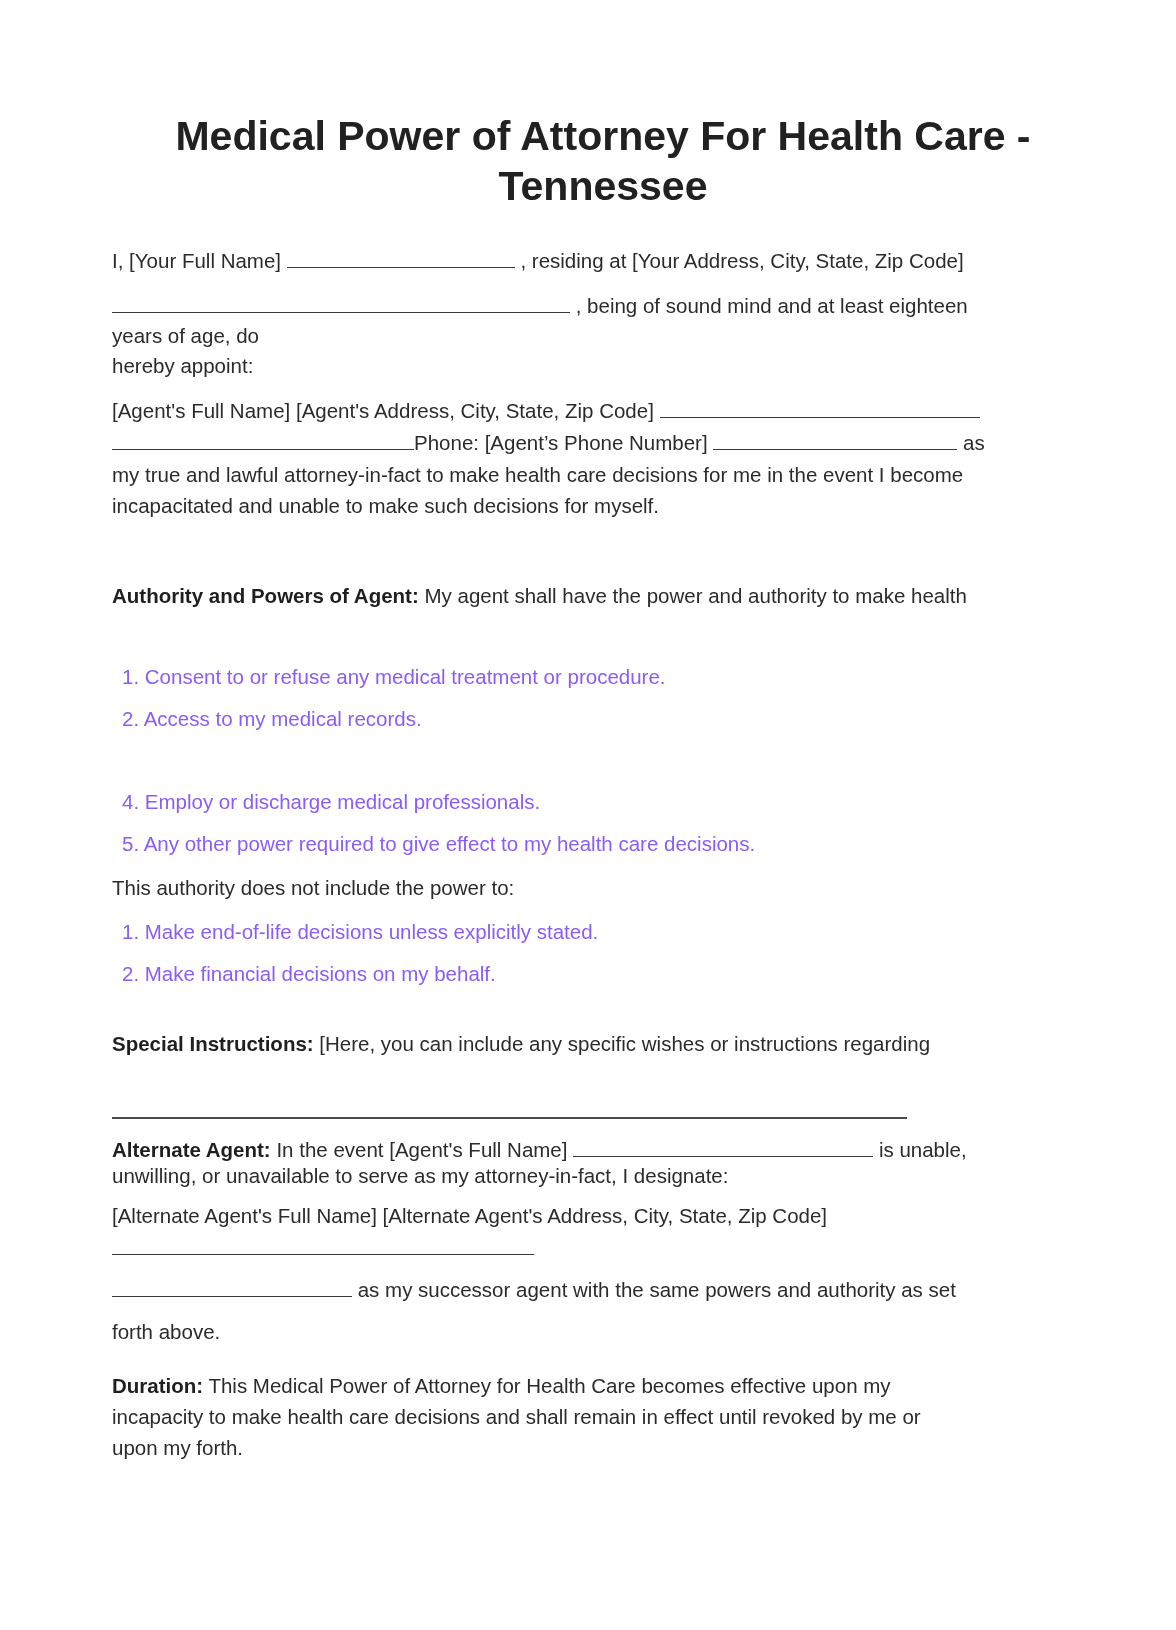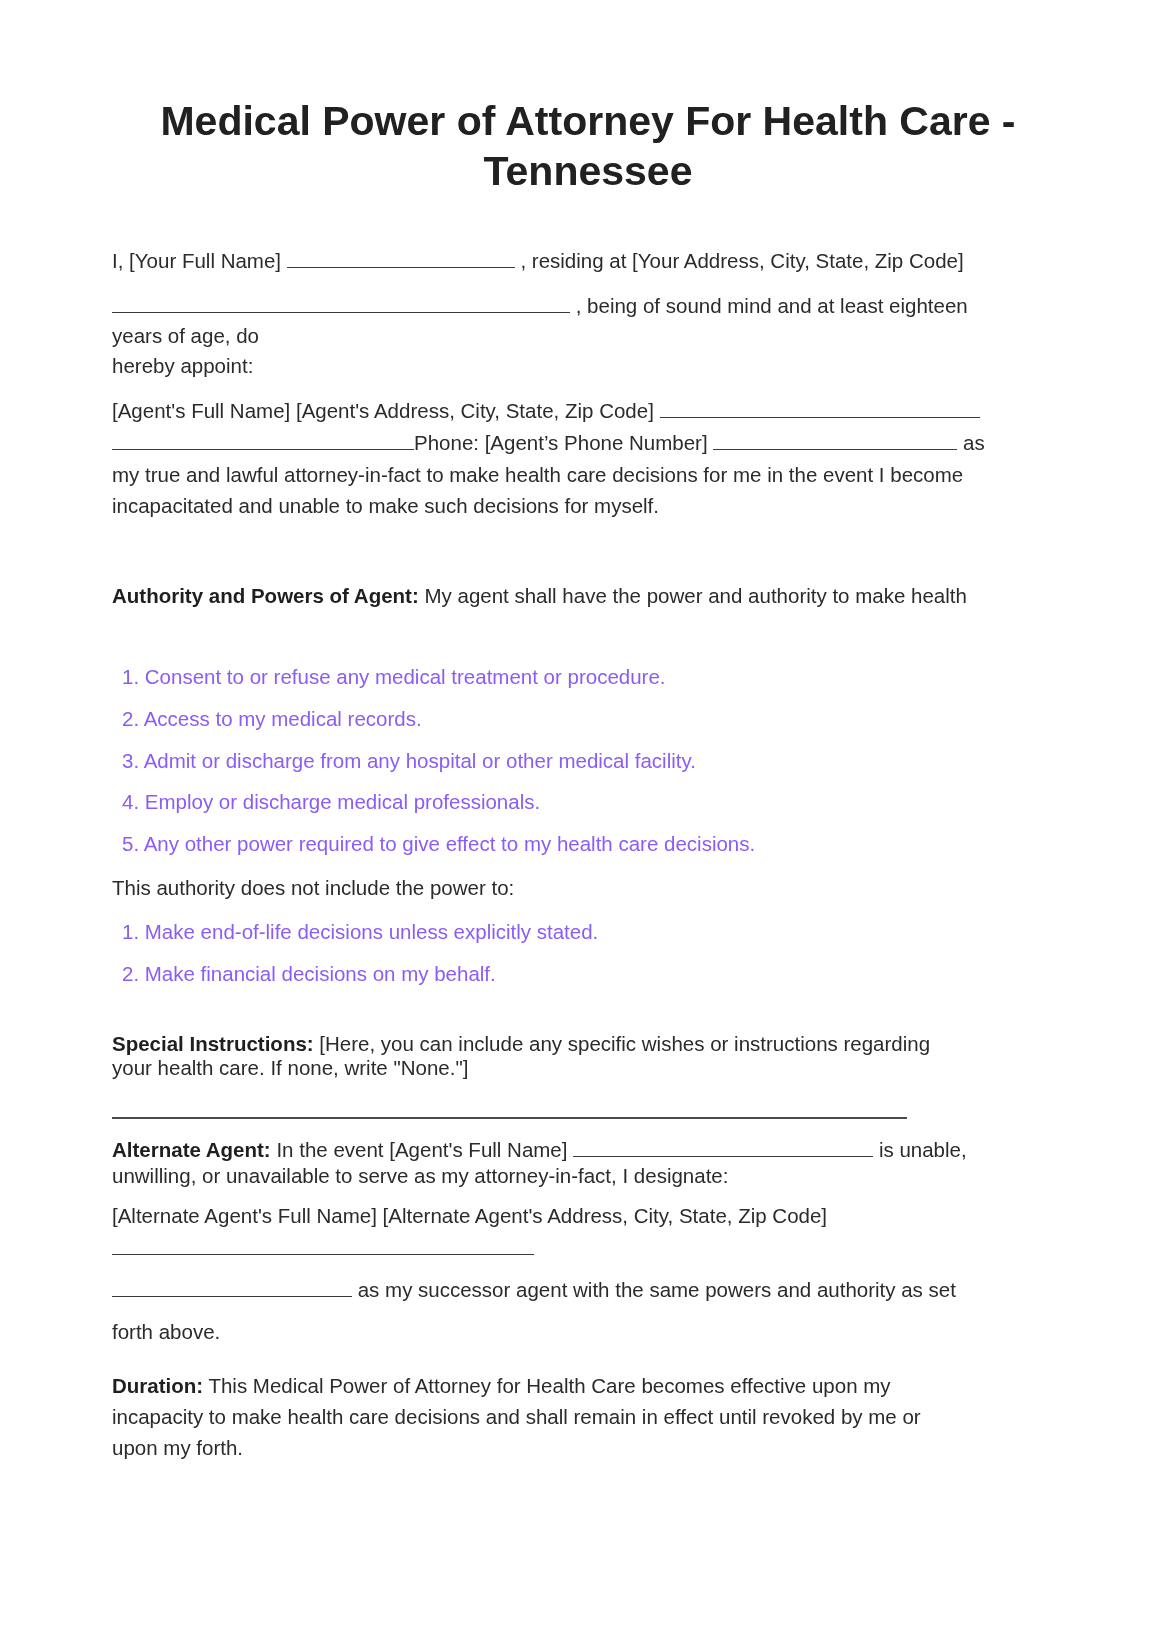--- a/index.html
+++ b/index.html
@@ -4,21 +4,21 @@
   <style>
     html, body { margin: 0; padding: 0; background: #ffffff; }
     body {
       width: 1176px; height: 1630px; position: relative; overflow: hidden;
       font-family: "Liberation Sans", sans-serif; color: #262626;
     }
     .page { position: absolute; left: 0; top: 0; width: 1176px; height: 1630px; }
     .title {
       position: absolute; left: 60px; width: 1056px; top: 96px;
       text-align: center; font-weight: bold; font-size: 41px; line-height: 50px;
-      color: #212121; margin: 0;
+      color: #212121; margin: 15px;
     }
     .line { position: absolute; left: 112px; font-size: 20.5px; white-space: nowrap; color: #2b2b2b; }
     .b { font-weight: bold; color: #1f1f1f; }
     .blank { display: inline-block; border-bottom: 1.5px solid #3a3a3a; height: 18px; vertical-align: baseline; }
     .rule { position: absolute; left: 112px; height: 0; border-top: 2px solid #4a4a4a; }
     .li { position: absolute; left: 122px; font-size: 20.5px; white-space: nowrap; color: #8b5cf6; }
   </style>
 </head>
 <body>
 
@@ -53,33 +53,31 @@
   <div class="line" style="top:463px">my true and lawful attorney-in-fact to make health care decisions for me in the event I become</div>
   <div class="line" style="top:494px">incapacitated and unable to make such decisions for myself.</div>
 
   <div class="line" style="top:584px">
     <span class="b">Authority and Powers of Agent:</span>
     <span>My agent shall have the power and authority to make health</span>
   </div>
 
   <div class="li" style="top:665px">1. Consent to or refuse any medical treatment or procedure.</div>
   <div class="li" style="top:707px">2. Access to my medical records.</div>
-  <div class="li" style="top:749px">3. Admit or discharge from any hospital or other medical facility.</div>
   <div class="li" style="top:790px">4. Employ or discharge medical professionals.</div>
   <div class="li" style="top:832px">5. Any other power required to give effect to my health care decisions.</div>
 
   <div class="line" style="top:876px">This authority does not include the power to:</div>
   <div class="li" style="top:920px">1. Make end-of-life decisions unless explicitly stated.</div>
   <div class="li" style="top:962px">2. Make financial decisions on my behalf.</div>
 
   <div class="line" style="top:1032px">
     <span class="b">Special Instructions:</span>
     <span>[Here, you can include any specific wishes or instructions regarding</span>
   </div>
-  <div class="line" style="top:1056px">your health care. If none, write "None."]</div>
   <div class="rule" style="top:1117px; width:795px"></div>
 
   <div class="line" style="top:1138px">
     <span class="b">Alternate Agent:</span>
     <span>In the event [Agent's Full Name]</span>
     <span class="blank" style="width:300px"></span>
     <span>is unable,</span>
   </div>
   <div class="line" style="top:1164px">unwilling, or unavailable to serve as my attorney-in-fact, I designate:</div>
   <div class="line" style="top:1204px">[Alternate Agent's Full Name] [Alternate Agent's Address, City, State, Zip Code]</div>

